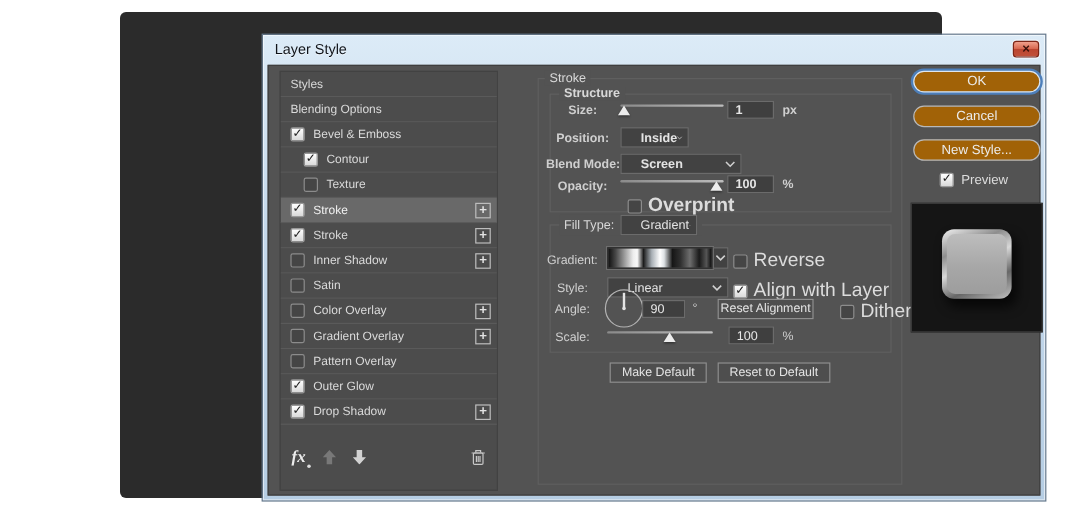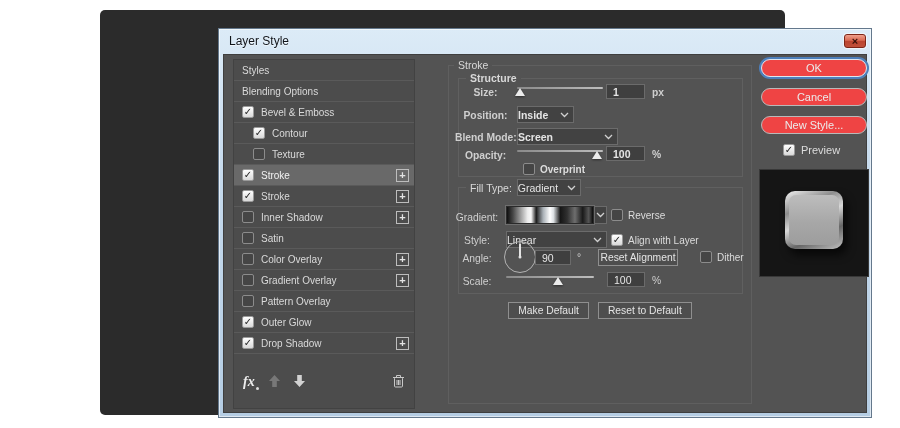--- a/index.html
+++ b/index.html
@@ -45,48 +45,48 @@
 
   
   .panel { position:absolute; left:224px; top:10px; width:304px; height:339px; border:1px solid #5f5f5f; }
   .glegend { position:absolute; top:-7px; background:#535353; padding:0 4px; font-size:10.5px; color:#d8d8d8; white-space:nowrap; }
   .gbox { position:absolute; border:1px solid #606060; }
   .flabel { position:absolute; text-align:center; font-size:10.3px; color:#cfcfcf; white-space:nowrap; }
   .unit { position:absolute; font-size:10.3px; color:#cfcfcf; }
   .field { position:absolute; height:15px; background:#3f3f3f; border:1px solid #6b6b6b; color:#e6e6e6;
            font-size:10.5px; padding:1px 0 0 6px; cursor:text; }
   .dd { position:absolute; height:17px; background:#424242; border:1px solid #6b6b6b; display:flex;
-        align-items:center; justify-content:space-between; padding:0 4px 0 0; cursor:pointer; }
+        align-items:center; justify-content:space-between; padding:0 4px 0 16px; cursor:pointer; }
   .ddtxt { font-size:10.5px; color:#e4e4e4; white-space:nowrap; }
   .slider { position:absolute; height:15px; cursor:pointer; }
   .track { position:absolute; left:0; right:0; top:4px; height:2px; border-radius:1px;
            background:linear-gradient(90deg,#8a8a8a,#bdbdbd); }
   .thumb { position:absolute; top:5px; width:0; height:0; border-left:5px solid transparent;
            border-right:5px solid transparent; border-bottom:8px solid #ececec;
            transform:translateX(-5px); filter:drop-shadow(0 1px 1px rgba(0,0,0,.45)); }
   .cbrow { position:absolute; display:flex; align-items:center; }
   .cbrow .cb { margin-right:5px; }
-  .clbl { font-size:10px; color:#dcdcdc; white-space:nowrap; }
+  .clbl { font-size:16px; color:#dcdcdc; white-space:nowrap; }
   .gswatch { position:absolute; border:1px solid #2a2a2a; box-shadow:0 0 0 1px #6e6e6e;
              background:linear-gradient(90deg,#101010 0%,#474747 7%,#ededed 24%,#f8f8f8 28%,#1c1c1c 34%,
                         #a9b0b6 42%,#ffffff 50%,#dde1e4 54%,#161616 62%,#303030 70%,#6e6e6e 79%,
                         #1a1a1a 88%,#555555 95%,#0b0b0b 100%); cursor:pointer; }
   .gsarrow { position:absolute; width:13px; height:18px; background:#424242; border:1px solid #6b6b6b;
              display:flex; align-items:center; justify-content:center; cursor:pointer; }
   .dial { position:absolute; width:32px; height:32px; border-radius:50%; border:1px solid #b2b2b2; cursor:pointer; }
   .needle { position:absolute; left:50%; top:2px; width:2px; height:12px; background:#e4e4e4; transform:translateX(-50%); }
   .pivot { position:absolute; left:50%; top:50%; width:3px; height:3px; border-radius:50%; background:#e4e4e4;
            transform:translate(-50%,-50%); }
   .pbtn { background:#4e4e4e; border:1px solid #8f8f8f; color:#e4e4e4; font-size:10.3px; height:17px;
           display:inline-flex; align-items:center; padding:0 9px; cursor:pointer; white-space:nowrap; }
   .pbtnrow { position:absolute; left:0; right:0; top:236px; display:flex; justify-content:center; gap:9px; }
 
   
   .rbtn { position:absolute; left:537px; width:106px; height:18px; border-radius:9px; border:1px solid #b9b9b9;
-          background:#ef4444; color:#ebebeb; font-size:11px; display:flex; align-items:center;
+          background:#a16207; color:#ebebeb; font-size:11px; display:flex; align-items:center;
           justify-content:center; cursor:pointer; }
   .rbtn.focus { box-shadow:0 0 0 2px #4d7fba; border-color:#dde6ef; }
   .pvwrap { position:absolute; left:559px; top:89px; display:flex; align-items:center; }
   .pvbox { position:absolute; left:535px; top:114px; width:110px; height:108px; background:#151515; border:1px solid #383838; }
   .pvring { position:absolute; left:25px; top:21px; width:58px; height:58px; border-radius:10px;
             background:linear-gradient(155deg,#f2f2f2 0%,#8e8e8e 28%,#d8d8d8 48%,#676767 72%,#c2c2c2 100%);
             box-shadow:4px 6px 9px rgba(0,0,0,.65); }
   .pvface { position:absolute; left:4px; top:4px; right:4px; bottom:4px; border-radius:7px;
             background:linear-gradient(180deg,#bdbdbd,#a7a7a7 55%,#9d9d9d); }
   svg { display:block; }

